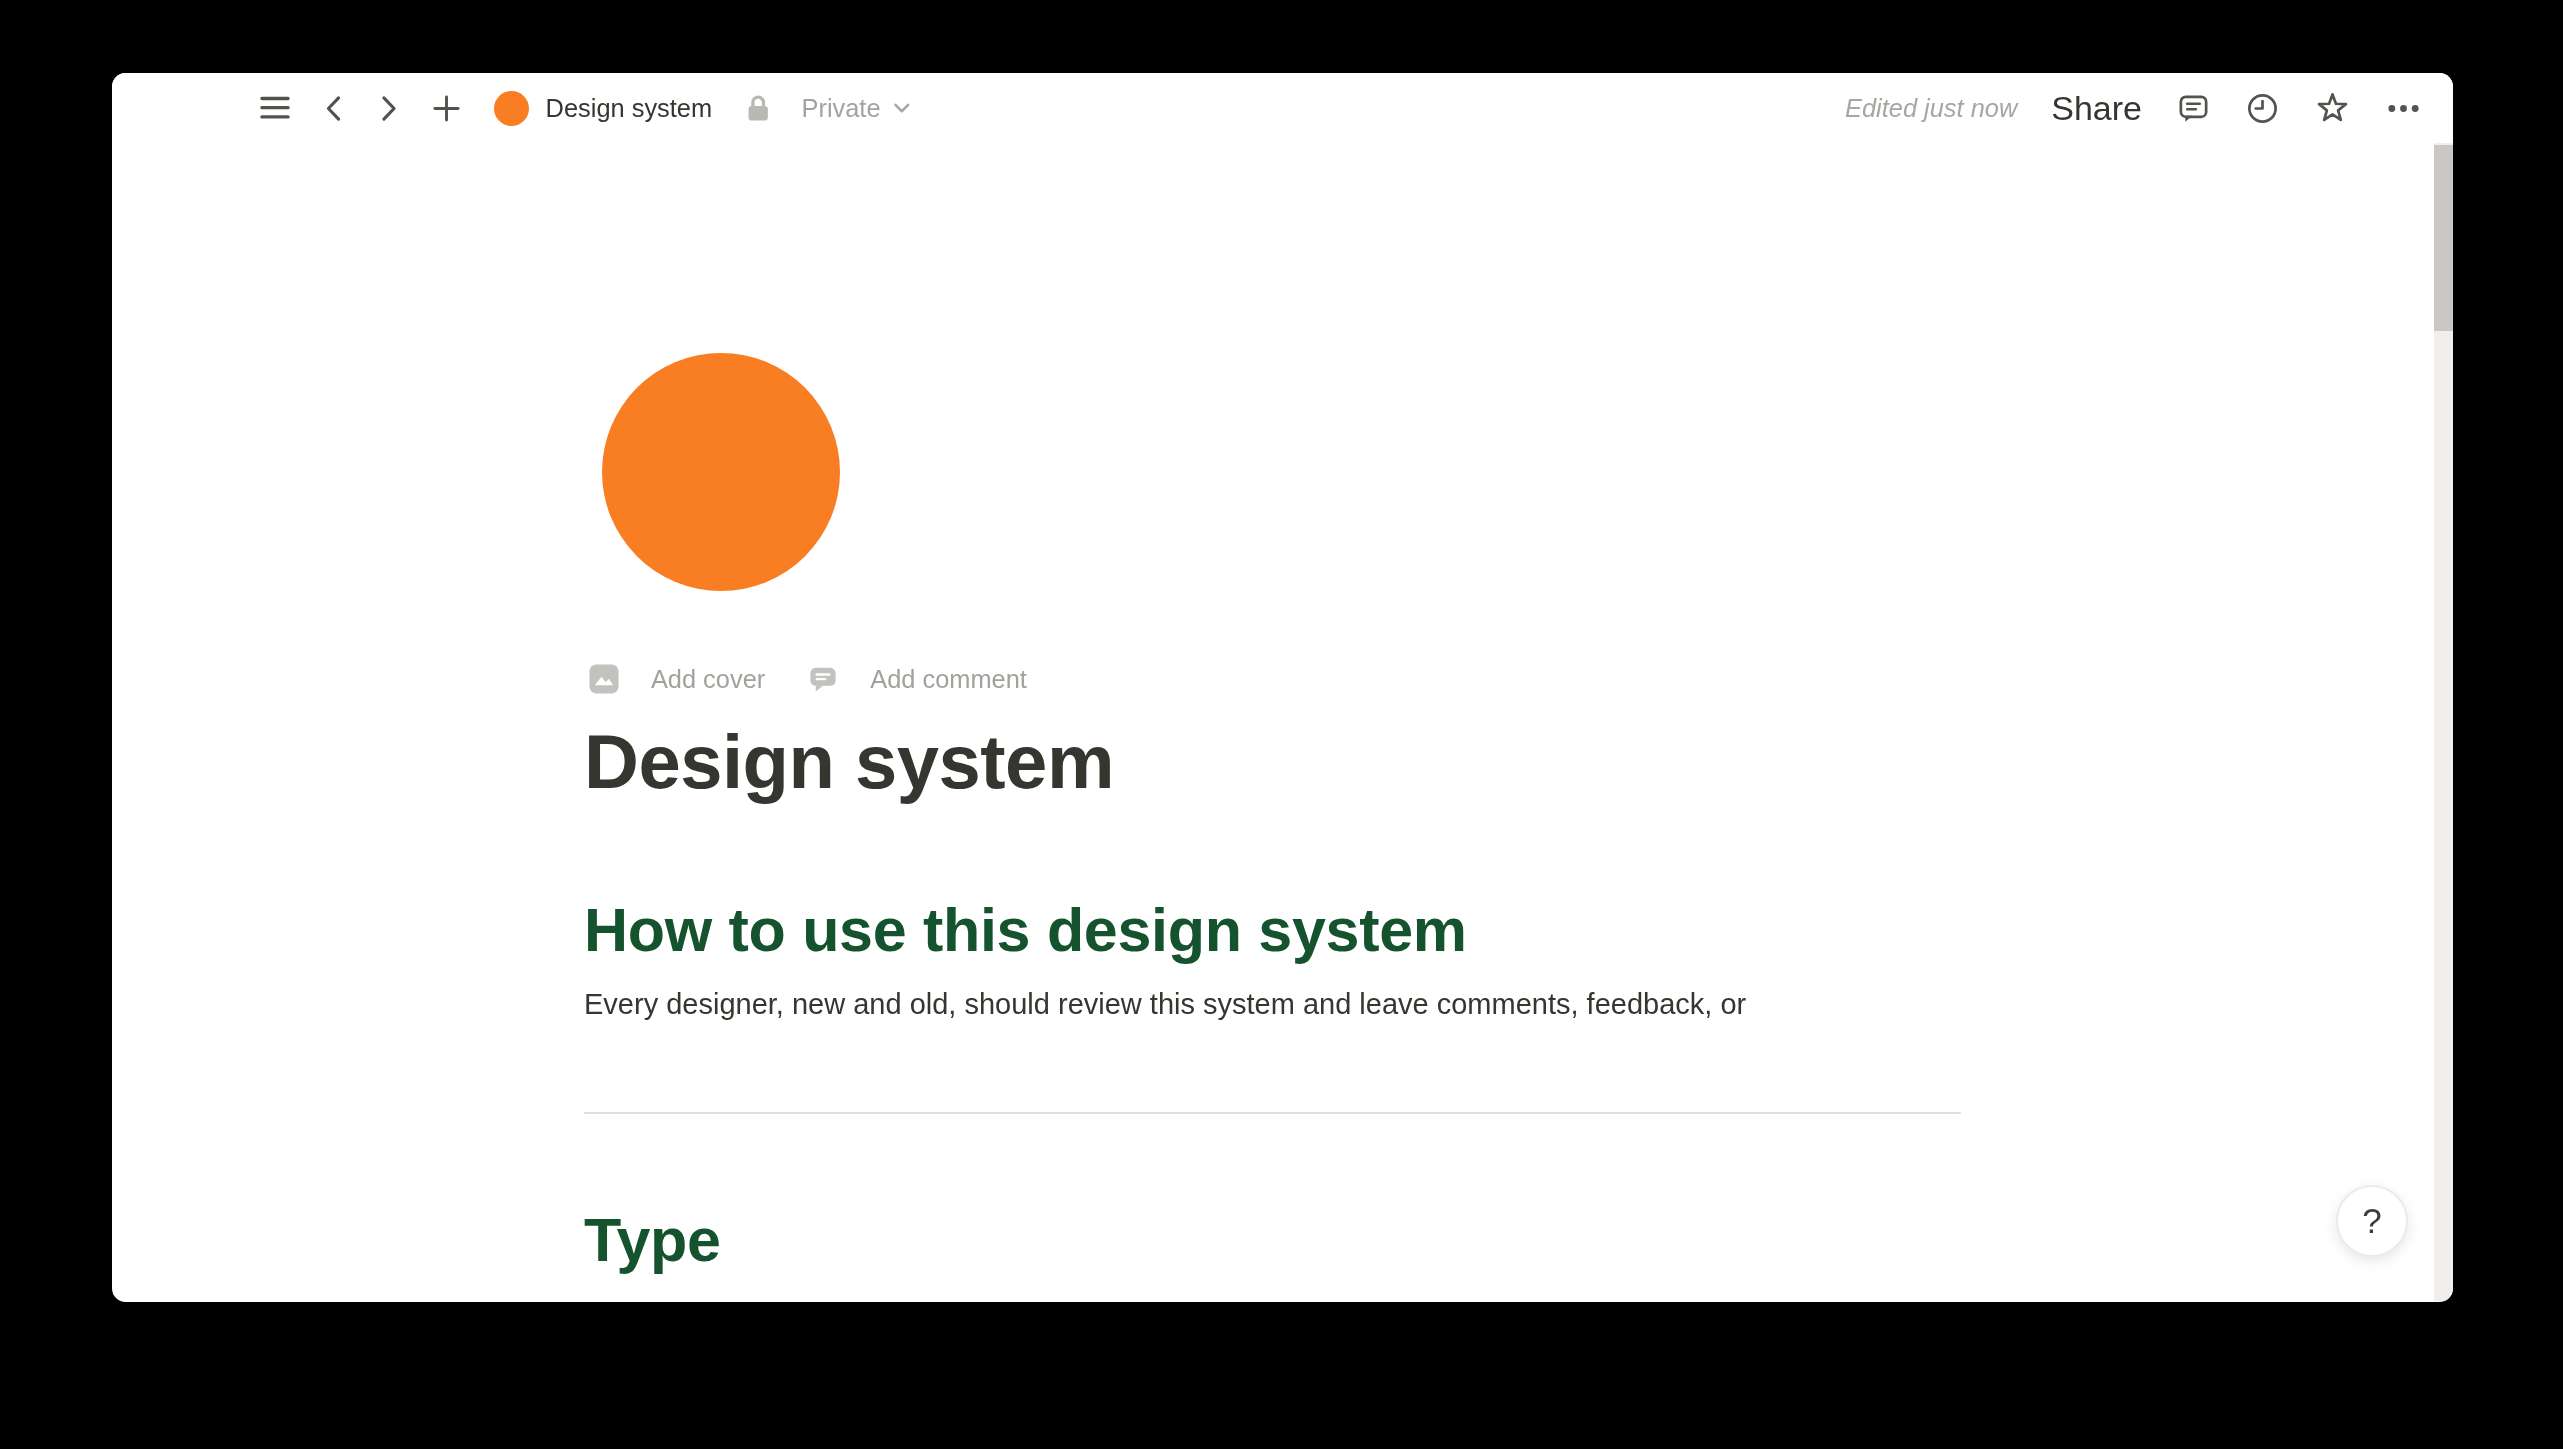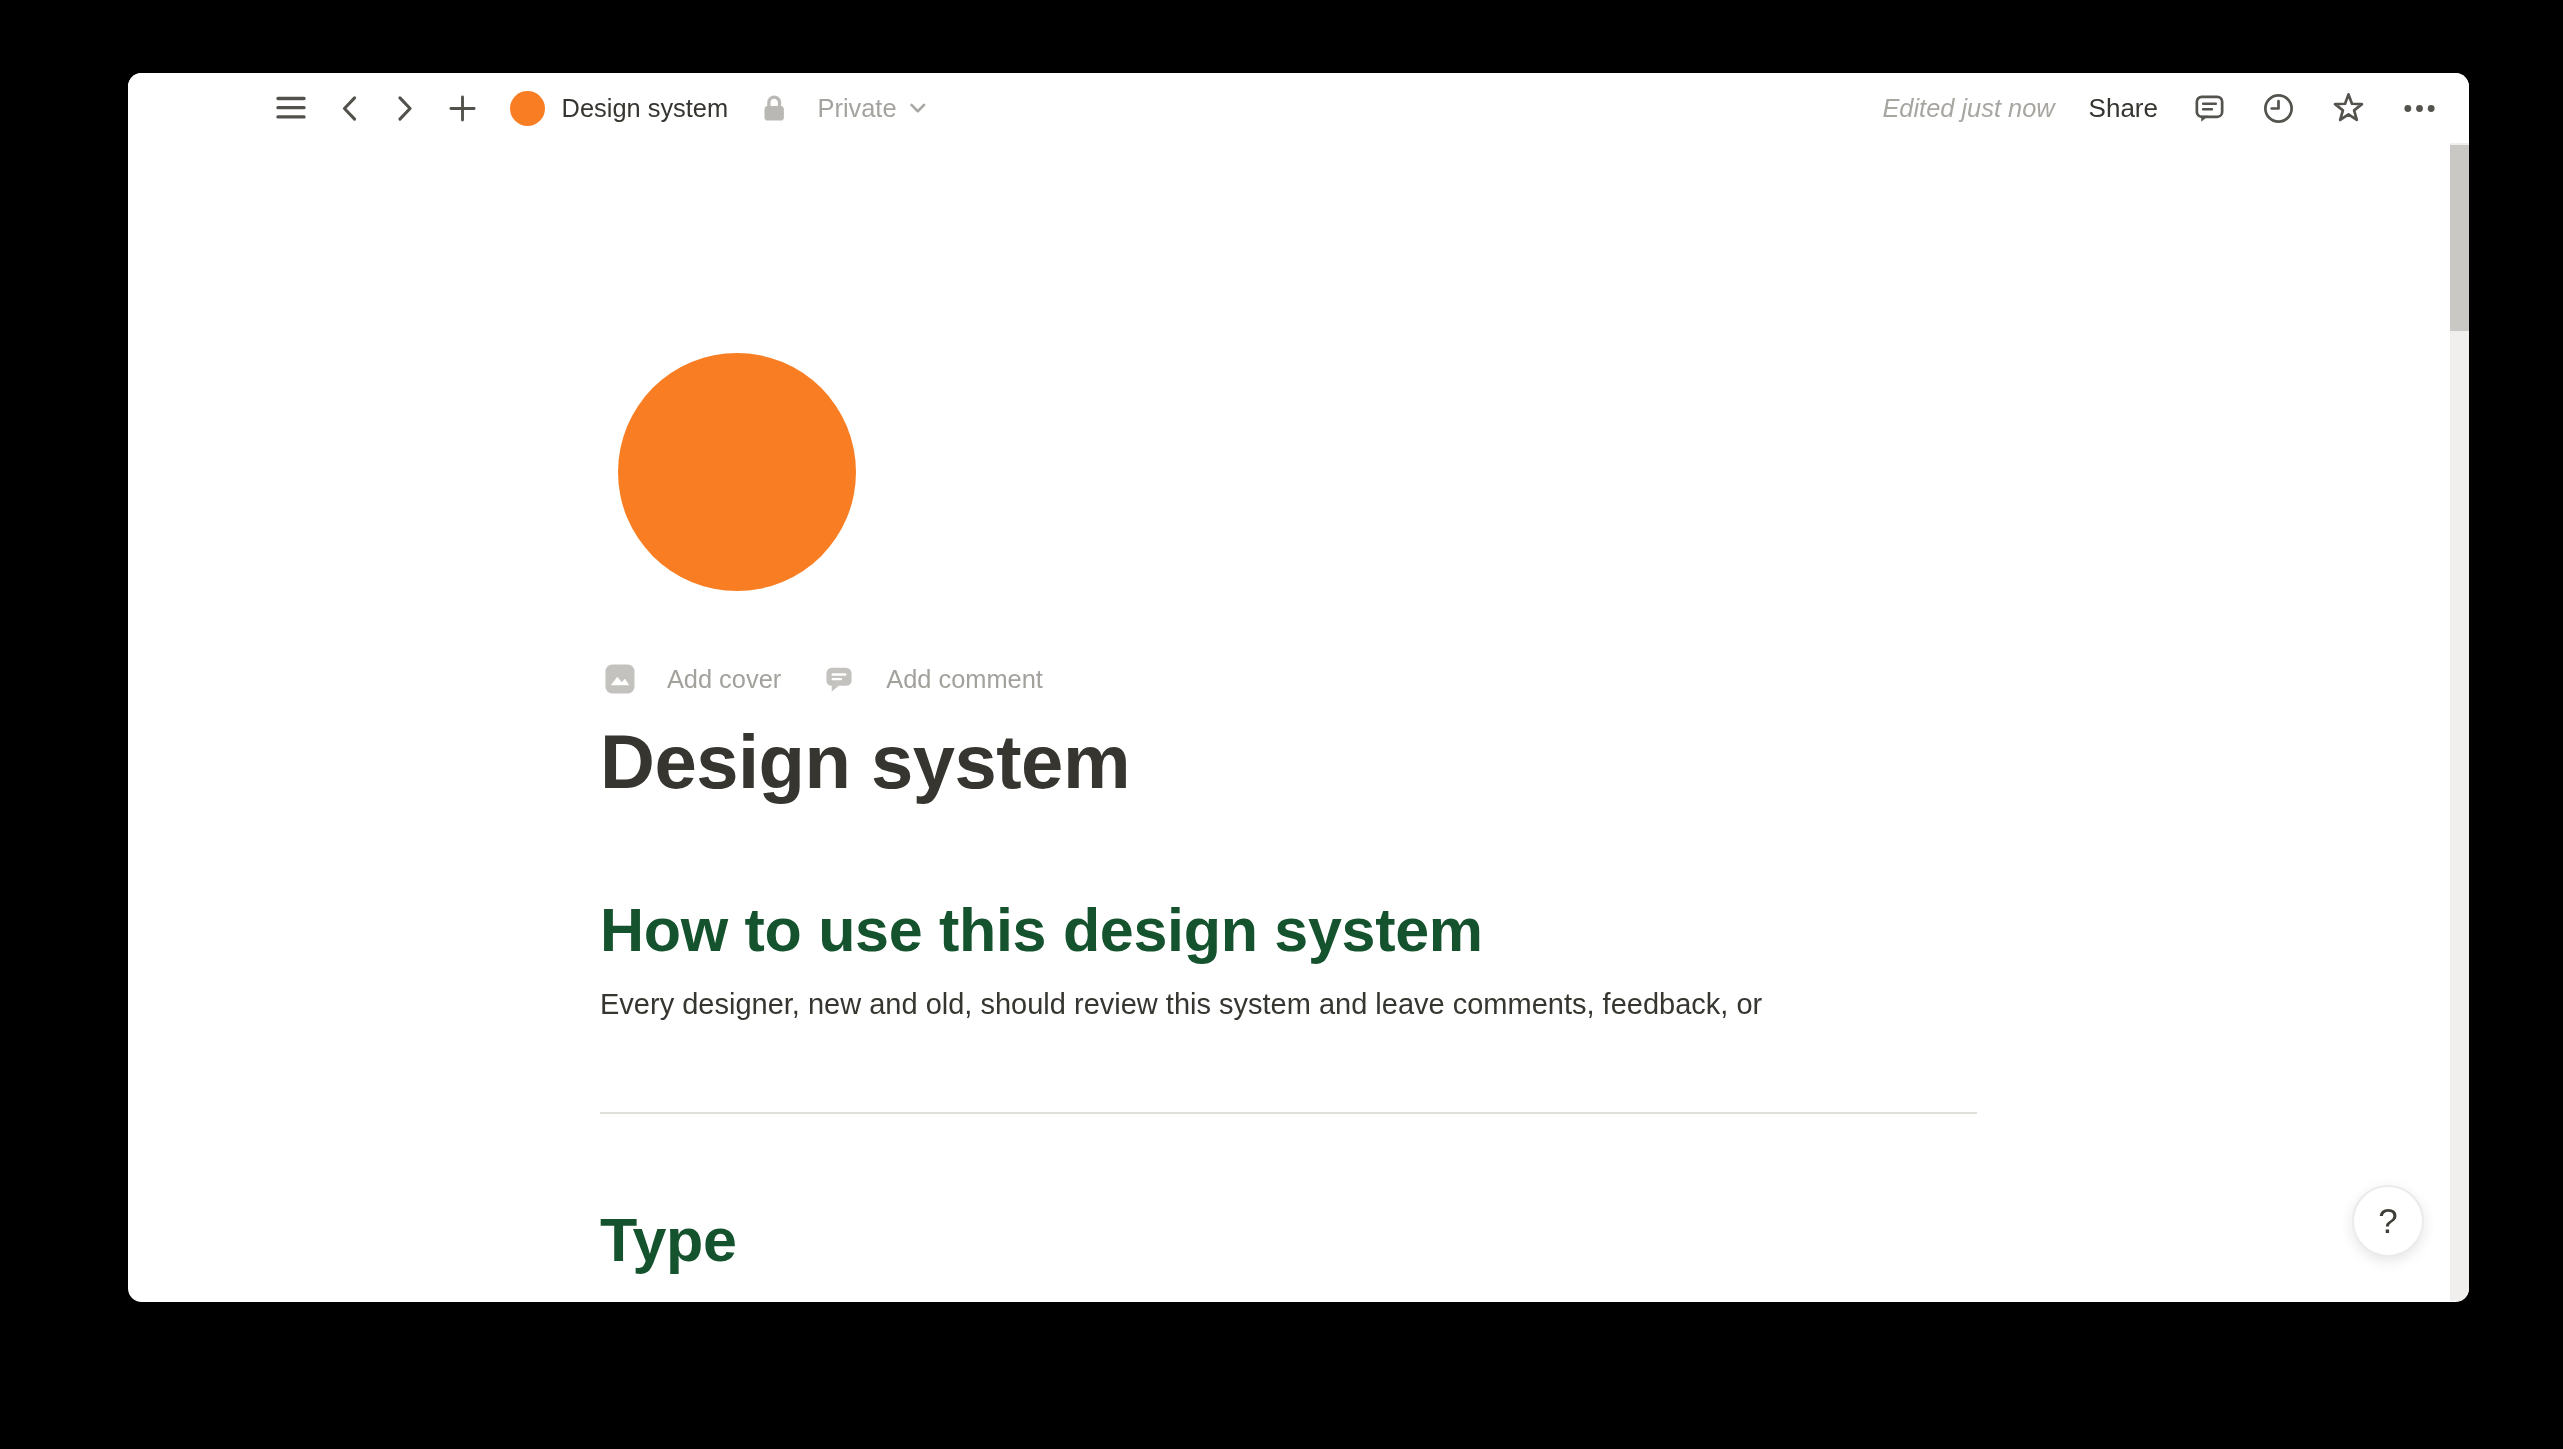--- a/index.html
+++ b/index.html
@@ -7,21 +7,21 @@
   .stage {
     position: relative;
     width: 2563px;
     height: 1450px;
     background: #000;
     font-family: "Liberation Sans", sans-serif;
     -webkit-font-smoothing: antialiased;
   }
   .window {
     position: absolute;
-    left: 128px;
+    left: 112px;
     top: 73px;
     width: 2341px;
     height: 1229px;
     background: #ffffff;
     border-radius: 13.7px;
     overflow: hidden;
   }
 
   
   .topbar {
@@ -54,21 +54,21 @@
   }
   .privacy-label {
     margin-left: 31px; margin-right: 12.7px;
     font-size: 25.4px; color: #A5A39E;
   }
   .tb-right { gap: 34px; }
   .edited { font-size: 25.4px; color: #A8A6A1; white-space: nowrap; font-style: italic; }
   .share-btn {
     background: none; border: none; padding: 0; cursor: pointer;
     font-family: "Liberation Sans", sans-serif;
-    font-size: 26px; color: #37352F;
+    font-size: 34px; color: #37352F;
   }
 
   
   .scroll-area {
     position: relative;
     height: 1158px;
     overflow: hidden;
   }
   .content {
     width: 1377px;

